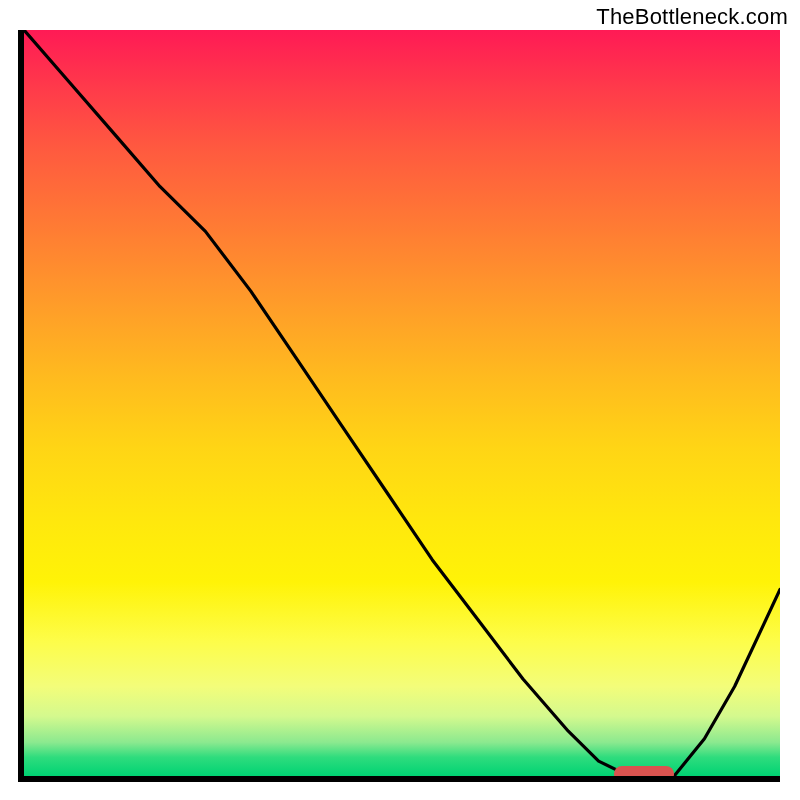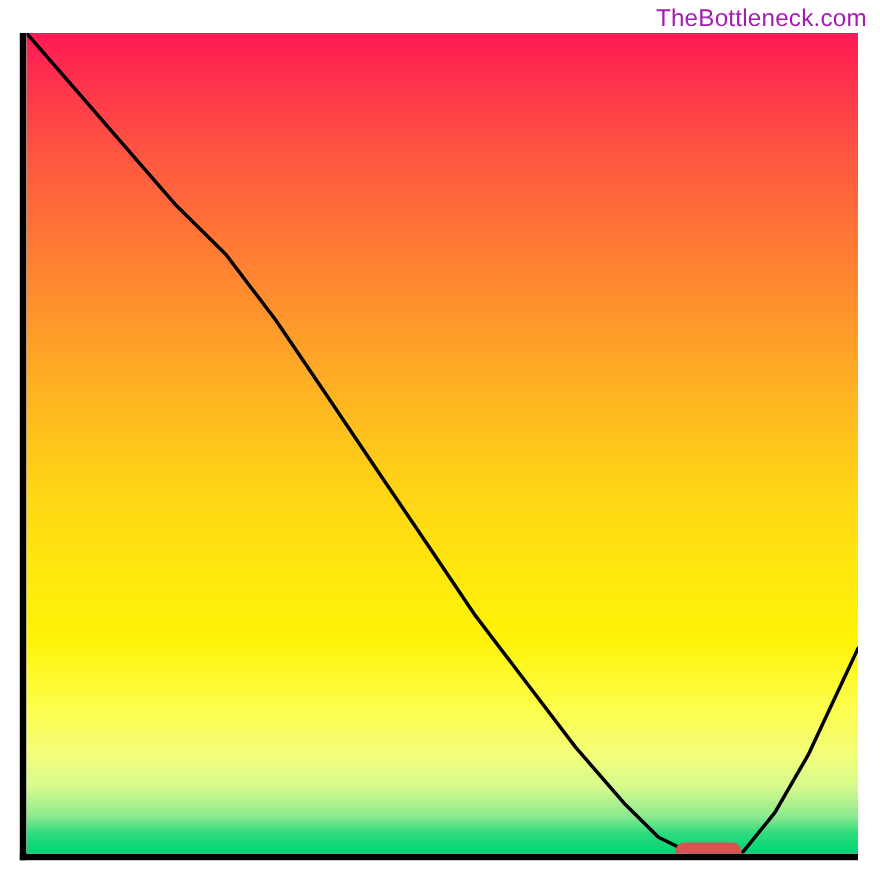--- a/index.html
+++ b/index.html
@@ -13,21 +13,21 @@
   .container {
     position: relative;
     width: 800px;
     height: 800px;
   }
   .watermark {
     position: absolute;
     top: 4px;
     right: 12px;
     font-size: 22px;
-    color: #a21caf;
+    color: #000000;
     font-weight: 500;
     letter-spacing: 0.2px;
   }
   .frame {
     position: absolute;
     left: 18px;
     top: 30px;
     width: 762px;
     height: 752px;
     border-left: 6px solid #000;

